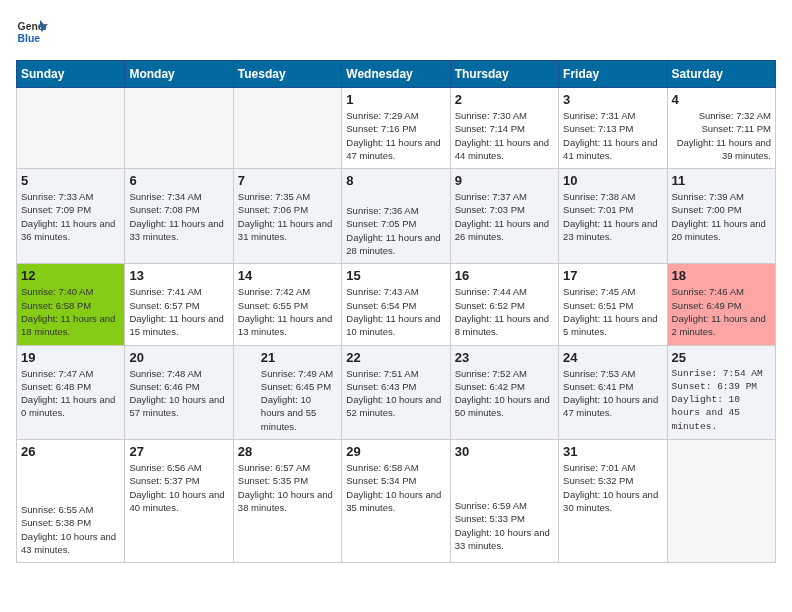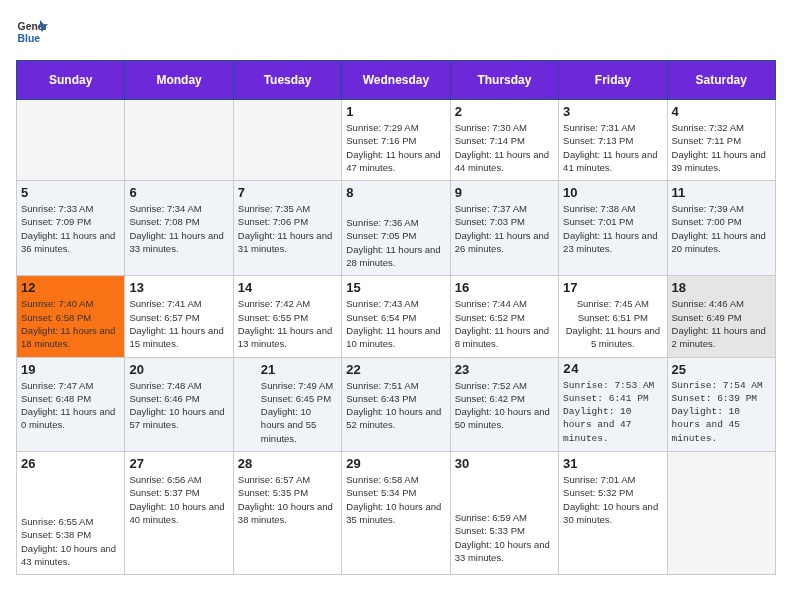--- a/index.html
+++ b/index.html
@@ -36,26 +36,26 @@
     .location {
       font-size: 14px;
       color: #555;
     }
     .calendar {
       width: 100%;
       border-collapse: collapse;
       border: 1px solid #ccc;
     }
     .calendar th {
-      background: #6d28d9;
+      background: #0369a1;
       color: white;
       font-size: 12px;
       font-weight: bold;
-      padding: 12px 4px;
-      text-align: center;
+      padding: 6px 4px;
+      text-align: left;
       border: 1px solid #1a4f8f;
     }
     .calendar td {
       width: 108px;
       vertical-align: top;
       padding: 4px 4px 6px 4px;
       border: 1px solid #ccc;
       font-size: 10px;
       color: #333;
       min-height: 80px;
@@ -135,21 +135,21 @@
 Daylight: 11 hours and 44 minutes.</div>
         </td>
         <td style="background: rgb(255, 255, 255);">
           <span class="day-number">3</span>
           <div class="day-info" style="white-space: pre-line;">Sunrise: 7:31 AM
 Sunset: 7:13 PM
 Daylight: 11 hours and 41 minutes.</div>
         </td>
         <td style="background: rgb(255, 255, 255);">
           <span class="day-number">4</span>
-          <div class="day-info" style="white-space: pre-line;">Sunrise: 7:32 AM
+          <div class="day-info" style="white-space: pre-line; text-align: right;">Sunrise: 7:32 AM
 Sunset: 7:11 PM
 Daylight: 11 hours and 39 minutes.</div>
         </td>
       </tr>
       <tr>
         <td style="background: rgb(240, 244, 248);">
           <span class="day-number">5</span>
           <div class="day-info" style="white-space: pre-line;">Sunrise: 7:33 AM
 Sunset: 7:09 PM
 Daylight: 11 hours and 36 minutes.</div>
@@ -185,21 +185,21 @@
 Daylight: 11 hours and 23 minutes.</div>
         </td>
         <td style="background: rgb(240, 244, 248);">
           <span class="day-number">11</span>
           <div class="day-info" style="white-space: pre-line;">Sunrise: 7:39 AM
 Sunset: 7:00 PM
 Daylight: 11 hours and 20 minutes.</div>
         </td>
       </tr>
       <tr>
-        <td style="background: #f97316;">
+        <td style="background: #84cc16;">
           <span class="day-number">12</span>
           <div class="day-info" style="white-space: pre-line;">Sunrise: 7:40 AM
 Sunset: 6:58 PM
 Daylight: 11 hours and 18 minutes.</div>
         </td>
         <td style="background: rgb(255, 255, 255);">
           <span class="day-number">13</span>
           <div class="day-info" style="white-space: pre-line;">Sunrise: 7:41 AM
 Sunset: 6:57 PM
 Daylight: 11 hours and 15 minutes.</div>
@@ -217,27 +217,27 @@
 Daylight: 11 hours and 10 minutes.</div>
         </td>
         <td style="background: rgb(255, 255, 255);">
           <span class="day-number">16</span>
           <div class="day-info" style="white-space: pre-line;">Sunrise: 7:44 AM
 Sunset: 6:52 PM
 Daylight: 11 hours and 8 minutes.</div>
         </td>
         <td style="background: rgb(255, 255, 255);">
           <span class="day-number">17</span>
-          <div class="day-info" style="white-space: pre-line; text-align: center;">Sunrise: 7:45 AM
+          <div class="day-info" style="white-space: pre-line;">Sunrise: 7:45 AM
 Sunset: 6:51 PM
 Daylight: 11 hours and 5 minutes.</div>
         </td>
-        <td style="background: #e5e5e5;">
+        <td style="background: #fca5a5;">
           <span class="day-number">18</span>
-          <div class="day-info" style="white-space: pre-line;">Sunrise: 4:46 AM
+          <div class="day-info" style="white-space: pre-line;">Sunrise: 7:46 AM
 Sunset: 6:49 PM
 Daylight: 11 hours and 2 minutes.</div>
         </td>
       </tr>
       <tr>
         <td style="background: rgb(240, 244, 248);">
           <span class="day-number">19</span>
           <div class="day-info" style="white-space: pre-line;">Sunrise: 7:47 AM
 Sunset: 6:48 PM
 Daylight: 11 hours and 0 minutes.</div>
@@ -259,21 +259,21 @@
           <div class="day-info" style="white-space: pre-line;">Sunrise: 7:51 AM
 Sunset: 6:43 PM
 Daylight: 10 hours and 52 minutes.</div>
         </td>
         <td style="background: rgb(240, 244, 248);">
           <span class="day-number">23</span>
           <div class="day-info" style="white-space: pre-line;">Sunrise: 7:52 AM
 Sunset: 6:42 PM
 Daylight: 10 hours and 50 minutes.</div>
         </td>
-        <td style="background: rgb(240, 244, 248); font-family: Liberation Mono, monospace;">
+        <td style="background: rgb(240, 244, 248);">
           <span class="day-number">24</span>
           <div class="day-info" style="white-space: pre-line;">Sunrise: 7:53 AM
 Sunset: 6:41 PM
 Daylight: 10 hours and 47 minutes.</div>
         </td>
         <td style="background: rgb(240, 244, 248);">
           <span class="day-number">25</span>
           <div class="day-info" style="white-space: pre-line; font-family: Liberation Mono, monospace;">Sunrise: 7:54 AM
 Sunset: 6:39 PM
 Daylight: 10 hours and 45 minutes.</div>

